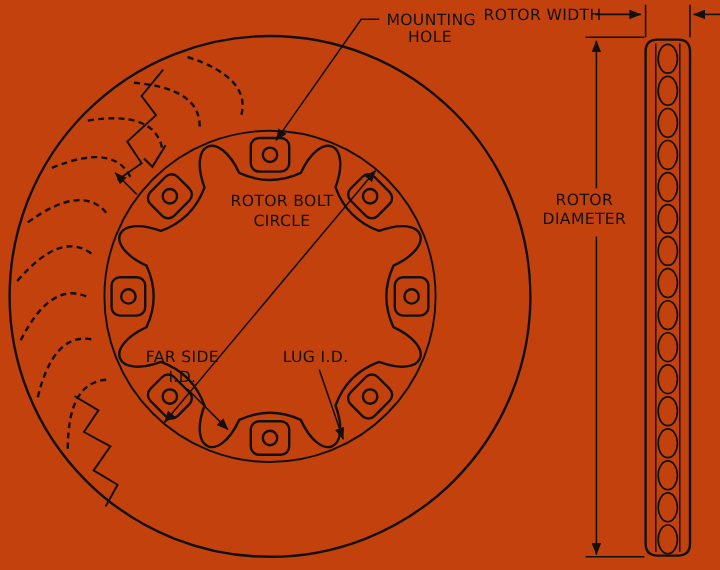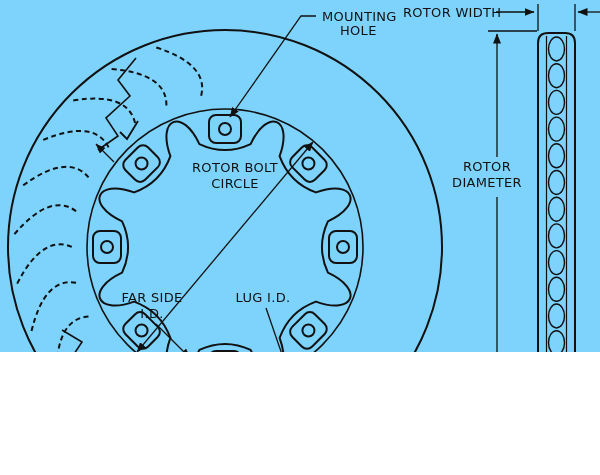--- a/index.html
+++ b/index.html
@@ -1,16 +1,16 @@
 <!DOCTYPE html>
 <html><head>
 <meta charset="utf-8">
 <style>
   html,body{margin:0;padding:0;background:#ffffff;}
-  #stage{position:relative;width:600px;height:352px;overflow:hidden;background:#7dd3fc;}
+  #stage{position:relative;width:600px;height:475px;overflow:hidden;background:#c2410c;}
   svg{display:block;}
   text{font-family:"DejaVu Sans","Liberation Sans",sans-serif;font-size:13px;letter-spacing:.3px;}
 </style>
 </head>
 <body style="background: rgb(255, 255, 255);">
 
 <div id="stage">
 <svg id="rotor-svg" width="600" height="475" viewBox="0 0 600 475" style="color: rgb(17, 17, 17);">
   <defs>
     <marker id="arr" markerWidth="11" markerHeight="8" refX="9.5" refY="4" orient="auto-start-reverse" markerUnits="userSpaceOnUse">

